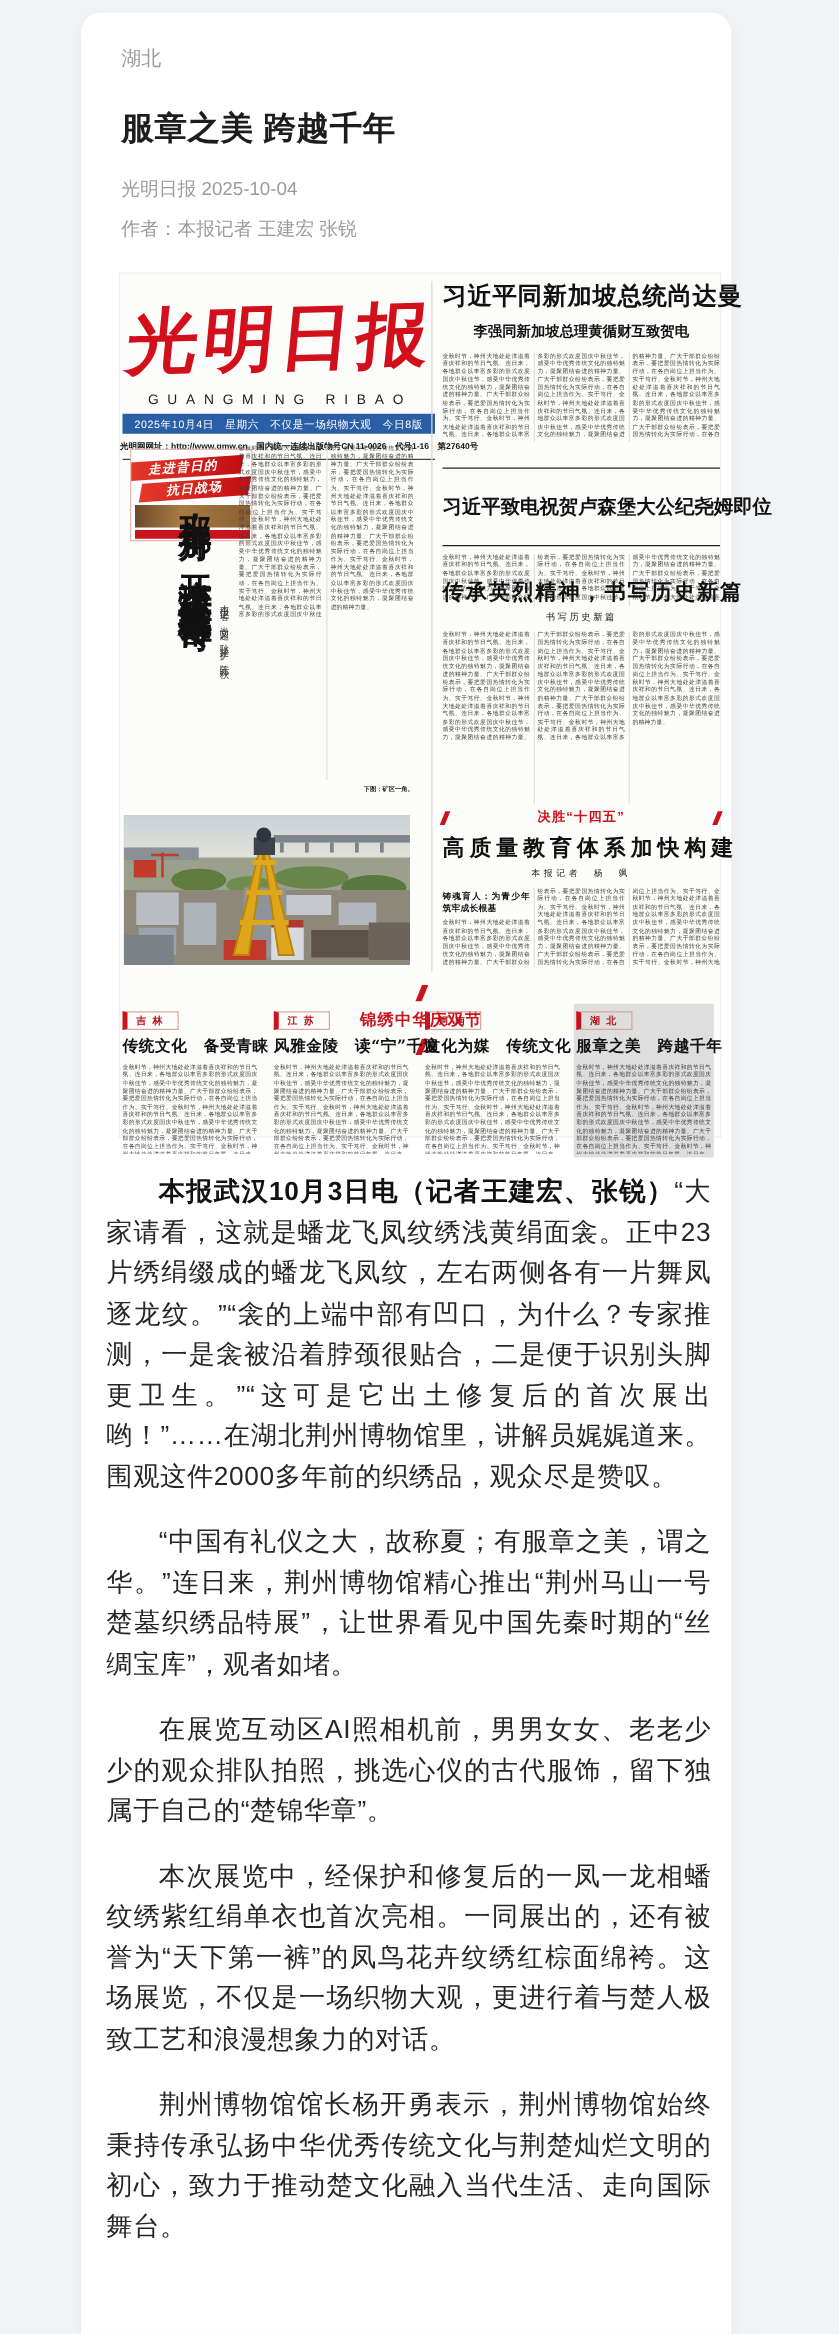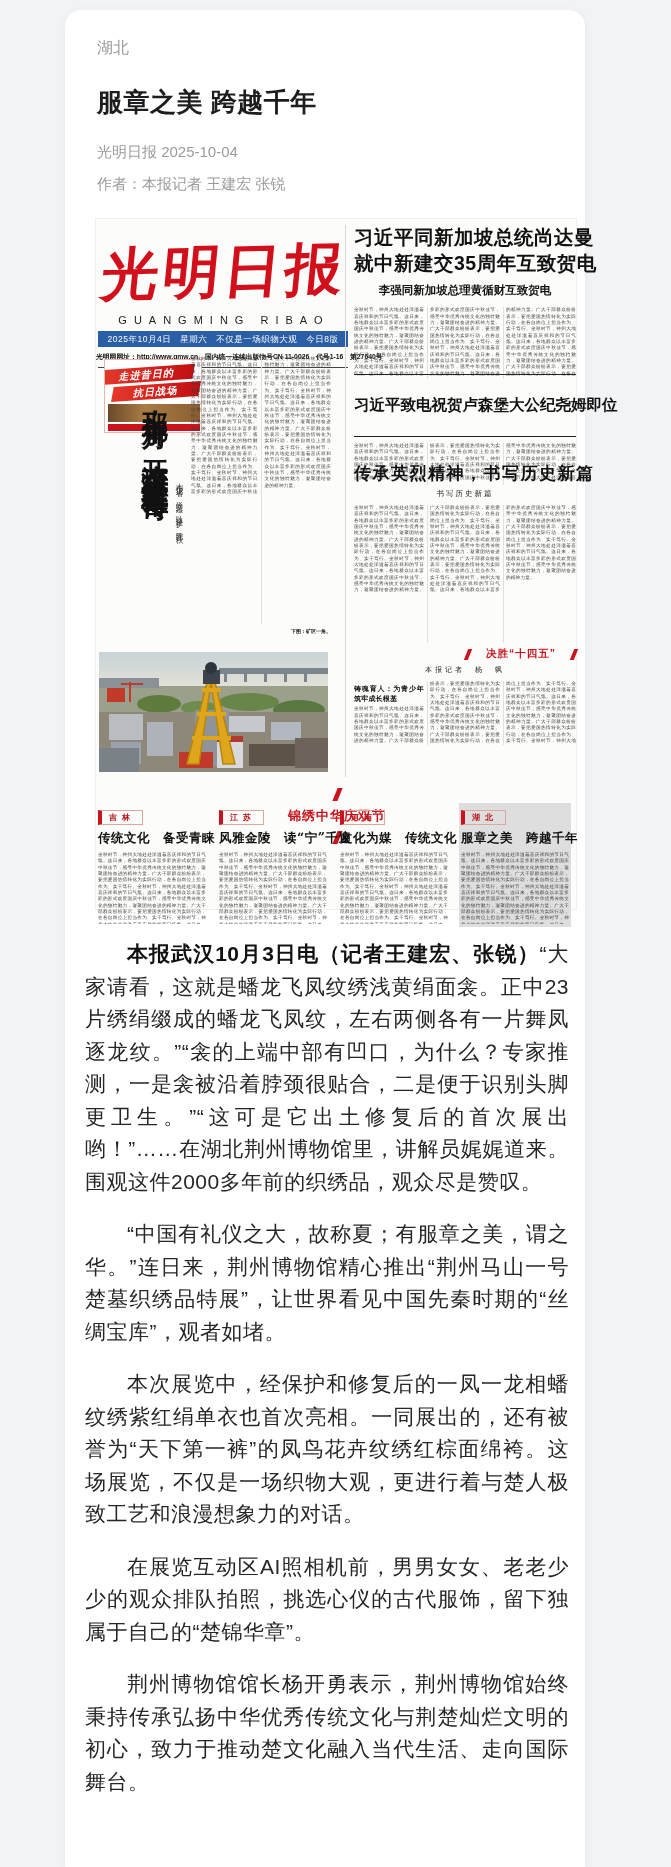--- a/index.html
+++ b/index.html
@@ -66,21 +66,21 @@
   }
   .story2-micro{margin-top:6px;height:42px;}
   .story3{left:258px;top:243px;width:222px;}
   .story3-h{
     font-family:"DejaVu Serif","Liberation Serif",serif;
     font-size:17px;font-weight:700;color:#111;text-align:right;letter-spacing:1.5px;white-space:nowrap;
   }
   .story3-by{font-size:7.5px;color:#222;text-align:center;margin-top:4px;letter-spacing:2px;}
   .story3-micro{margin-top:6px;height:138px;}
   .story4{left:258px;top:428px;width:222px;}
-  .eyebrow{display:flex;align-items:center;justify-content:flex-end;gap:16px;}
+  .eyebrow{display:flex;align-items:center;justify-content:space-between;gap:4px;}
   .eyebrow .txt{font-size:10.5px;font-weight:900;color:#c9141e;letter-spacing:1px;}
   .slash{display:inline-block;width:4px;height:11px;background:#c9141e;transform:skewX(-22deg);}
   .story4-h{
     margin-top:5px;font-family:"DejaVu Serif","Liberation Serif",serif;
     font-size:17.5px;font-weight:700;color:#111;text-align:center;letter-spacing:4px;white-space:nowrap;
   }
   .story4-by{font-size:7px;color:#222;text-align:center;margin-top:4px;letter-spacing:3px;}
   .story4-micro{margin-top:6px;height:64px;}
   .micro-subhead{font-size:7px;font-weight:900;color:#111;display:block;margin:3px 0;}
 
@@ -157,21 +157,20 @@
     <div class="abs logo">光明日报</div>
     <div class="abs pinyin">GUANGMING RIBAO</div>
     <div class="abs datebar">2025年10月4日　星期六　不仅是一场织物大观　今日8版</div>
     <div class="abs infoline">光明网网址：http://www.gmw.cn　国内统一连续出版物号CN 11-0026　代号1-16　第27640号</div>
     <div class="abs lrule"></div>
     <div class="abs vrule"></div>
 
     <div class="abs lead-story">
       <div class="lead-h">
         <div>习近平同新加坡总统尚达曼</div>
-        <div>就中新建交35周年互致贺电</div>
       </div>
       <div class="lead-sub">李强同新加坡总理黄循财互致贺电</div>
       <div class="micro cols3 lead-micro">金秋时节，神州大地处处洋溢着喜庆祥和的节日气氛。连日来，各地群众以丰富多彩的形式欢度国庆中秋佳节，感受中华优秀传统文化的独特魅力，凝聚团结奋进的精神力量。广大干部群众纷纷表示，要把爱国热情转化为实际行动，在各自岗位上担当作为、实干笃行。金秋时节，神州大地处处洋溢着喜庆祥和的节日气氛。连日来，各地群众以丰富多彩的形式欢度国庆中秋佳节，感受中华优秀传统文化的独特魅力，凝聚团结奋进的精神力量。广大干部群众纷纷表示，要把爱国热情转化为实际行动，在各自岗位上担当作为、实干笃行。金秋时节，神州大地处处洋溢着喜庆祥和的节日气氛。连日来，各地群众以丰富多彩的形式欢度国庆中秋佳节，感受中华优秀传统文化的独特魅力，凝聚团结奋进的精神力量。广大干部群众纷纷表示，要把爱国热情转化为实际行动，在各自岗位上担当作为、实干笃行。金秋时节，神州大地处处洋溢着喜庆祥和的节日气氛。连日来，各地群众以丰富多彩的形式欢度国庆中秋佳节，感受中华优秀传统文化的独特魅力，凝聚团结奋进的精神力量。广大干部群众纷纷表示，要把爱国热情转化为实际行动，在各自岗位上担当作为、实干笃行。金秋时节，神州大地处处洋溢着喜庆祥和的节日气氛。连日来，各地群众以丰富多彩的形式欢度国庆中秋佳节，感受中华优秀传统文化的独特魅力，凝聚团结奋进的精神力量。</div>
     </div>
 
     <div class="abs story2">
       <div class="story2-h">习近平致电祝贺卢森堡大公纪尧姆即位</div>
       <div class="micro cols3 story2-micro">金秋时节，神州大地处处洋溢着喜庆祥和的节日气氛。连日来，各地群众以丰富多彩的形式欢度国庆中秋佳节，感受中华优秀传统文化的独特魅力，凝聚团结奋进的精神力量。广大干部群众纷纷表示，要把爱国热情转化为实际行动，在各自岗位上担当作为、实干笃行。金秋时节，神州大地处处洋溢着喜庆祥和的节日气氛。连日来，各地群众以丰富多彩的形式欢度国庆中秋佳节，感受中华优秀传统文化的独特魅力，凝聚团结奋进的精神力量。广大干部群众纷纷表示，要把爱国热情转化为实际行动，在各自岗位上担当作为、实干笃行。金秋时节，神州大地处处洋溢着喜庆祥和的节日气氛。连日来，各地群众以丰富多彩的形式欢度国庆中秋佳节，感受中华优秀传统文化的独特魅力，凝聚团结奋进的精神力量。广大干部群众纷纷表示，要把爱国热情转化为实际行动，在各自岗位上担当作为、实干笃行。金秋时节，神州大地处处洋溢着喜庆祥和的节日气氛。连日来，各地群众以丰富多彩的形式欢度国庆中秋佳节，感受中华优秀传统文化的独特魅力，凝聚团结奋进的精神力量。广大干部群众纷纷表示，要把爱国热情转化为实际行动，在各自岗位上担当作为、实干笃行。金秋时节，神州大地处处洋溢着喜庆祥和的节日气氛。连日来，各地群众以丰富多彩的形式欢度国庆中秋佳节，感受中华优秀传统文化的独特魅力，凝聚团结奋进的精神力量。</div>
     </div>
 
@@ -180,20 +179,21 @@
       <div class="story3-by">书写历史新篇</div>
       <div class="micro cols3 story3-micro">金秋时节，神州大地处处洋溢着喜庆祥和的节日气氛。连日来，各地群众以丰富多彩的形式欢度国庆中秋佳节，感受中华优秀传统文化的独特魅力，凝聚团结奋进的精神力量。广大干部群众纷纷表示，要把爱国热情转化为实际行动，在各自岗位上担当作为、实干笃行。金秋时节，神州大地处处洋溢着喜庆祥和的节日气氛。连日来，各地群众以丰富多彩的形式欢度国庆中秋佳节，感受中华优秀传统文化的独特魅力，凝聚团结奋进的精神力量。广大干部群众纷纷表示，要把爱国热情转化为实际行动，在各自岗位上担当作为、实干笃行。金秋时节，神州大地处处洋溢着喜庆祥和的节日气氛。连日来，各地群众以丰富多彩的形式欢度国庆中秋佳节，感受中华优秀传统文化的独特魅力，凝聚团结奋进的精神力量。广大干部群众纷纷表示，要把爱国热情转化为实际行动，在各自岗位上担当作为、实干笃行。金秋时节，神州大地处处洋溢着喜庆祥和的节日气氛。连日来，各地群众以丰富多彩的形式欢度国庆中秋佳节，感受中华优秀传统文化的独特魅力，凝聚团结奋进的精神力量。广大干部群众纷纷表示，要把爱国热情转化为实际行动，在各自岗位上担当作为、实干笃行。金秋时节，神州大地处处洋溢着喜庆祥和的节日气氛。连日来，各地群众以丰富多彩的形式欢度国庆中秋佳节，感受中华优秀传统文化的独特魅力，凝聚团结奋进的精神力量。</div>
     </div>
 
     <div class="abs story4">
       <div class="eyebrow">
         <span class="slash"></span>
         <span class="txt">决胜“十四五”</span>
         <span class="slash"></span>
       </div>
+      <div class="story4-h">高质量教育体系加快构建</div>
       <div class="story4-by">本报记者　杨　飒</div>
       <div class="micro cols3 story4-micro">
         <span class="micro-subhead">铸魂育人：为青少年筑牢成长根基</span><span>金秋时节，神州大地处处洋溢着喜庆祥和的节日气氛。连日来，各地群众以丰富多彩的形式欢度国庆中秋佳节，感受中华优秀传统文化的独特魅力，凝聚团结奋进的精神力量。广大干部群众纷纷表示，要把爱国热情转化为实际行动，在各自岗位上担当作为、实干笃行。金秋时节，神州大地处处洋溢着喜庆祥和的节日气氛。连日来，各地群众以丰富多彩的形式欢度国庆中秋佳节，感受中华优秀传统文化的独特魅力，凝聚团结奋进的精神力量。广大干部群众纷纷表示，要把爱国热情转化为实际行动，在各自岗位上担当作为、实干笃行。金秋时节，神州大地处处洋溢着喜庆祥和的节日气氛。连日来，各地群众以丰富多彩的形式欢度国庆中秋佳节，感受中华优秀传统文化的独特魅力，凝聚团结奋进的精神力量。广大干部群众纷纷表示，要把爱国热情转化为实际行动，在各自岗位上担当作为、实干笃行。金秋时节，神州大地处处洋溢着喜庆祥和的节日气氛。连日来，各地群众以丰富多彩的形式欢度国庆中秋佳节，感受中华优秀传统文化的独特魅力，凝聚团结奋进的精神力量。广大干部群众纷纷表示，要把爱国热情转化为实际行动，在各自岗位上担当作为、实干笃行。金秋时节，神州大地处处洋溢着喜庆祥和的节日气氛。连日来，各地群众以丰富多彩的形式欢度国庆中秋佳节，感受中华优秀传统文化的独特魅力，凝聚团结奋进的精神力量。</span>
       </div>
     </div>
 
     <div class="abs badge">
       <div class="ribbon r1">走进昔日的</div>
       <div class="ribbon r2">抗日战场</div>
       <div class="badge-photo"></div>
@@ -277,17 +277,17 @@
         <span class="region">湖北</span>
         <div class="strip-h">服章之美　跨越千年</div>
         <div class="micro strip-micro">金秋时节，神州大地处处洋溢着喜庆祥和的节日气氛。连日来，各地群众以丰富多彩的形式欢度国庆中秋佳节，感受中华优秀传统文化的独特魅力，凝聚团结奋进的精神力量。广大干部群众纷纷表示，要把爱国热情转化为实际行动，在各自岗位上担当作为、实干笃行。金秋时节，神州大地处处洋溢着喜庆祥和的节日气氛。连日来，各地群众以丰富多彩的形式欢度国庆中秋佳节，感受中华优秀传统文化的独特魅力，凝聚团结奋进的精神力量。广大干部群众纷纷表示，要把爱国热情转化为实际行动，在各自岗位上担当作为、实干笃行。金秋时节，神州大地处处洋溢着喜庆祥和的节日气氛。连日来，各地群众以丰富多彩的形式欢度国庆中秋佳节，感受中华优秀传统文化的独特魅力，凝聚团结奋进的精神力量。广大干部群众纷纷表示，要把爱国热情转化为实际行动，在各自岗位上担当作为、实干笃行。金秋时节，神州大地处处洋溢着喜庆祥和的节日气氛。连日来，各地群众以丰富多彩的形式欢度国庆中秋佳节，感受中华优秀传统文化的独特魅力，凝聚团结奋进的精神力量。广大干部群众纷纷表示，要把爱国热情转化为实际行动，在各自岗位上担当作为、实干笃行。金秋时节，神州大地处处洋溢着喜庆祥和的节日气氛。连日来，各地群众以丰富多彩的形式欢度国庆中秋佳节，感受中华优秀传统文化的独特魅力，凝聚团结奋进的精神力量。</div>
       </div>
     </div>
   </div>
 
   <div class="article">
     <p class="para"><b>本报武汉10月3日电（记者王建宏、张锐）</b><span>“大家请看，这就是蟠龙飞凤纹绣浅黄绢面衾。正中23片绣绢缀成的蟠龙飞凤纹，左右两侧各有一片舞凤逐龙纹。”“衾的上端中部有凹口，为什么？专家推测，一是衾被沿着脖颈很贴合，二是便于识别头脚更卫生。”“这可是它出土修复后的首次展出哟！”……在湖北荆州博物馆里，讲解员娓娓道来。围观这件2000多年前的织绣品，观众尽是赞叹。</span></p>
     <p class="para"><span>“中国有礼仪之大，故称夏；有服章之美，谓之华。”连日来，荆州博物馆精心推出“荆州马山一号楚墓织绣品特展”，让世界看见中国先秦时期的“丝绸宝库”，观者如堵。</span></p>
+    <p class="para"><span>在展览互动区AI照相机前，男男女女、老老少少的观众排队拍照，挑选心仪的古代服饰，留下独属于自己的“楚锦华章”。</span></p>
     <p class="para"><span>本次展览中，经保护和修复后的一凤一龙相蟠纹绣紫红绢单衣也首次亮相。一同展出的，还有被誉为“天下第一裤”的凤鸟花卉纹绣红棕面绵袴。这场展览，不仅是一场织物大观，更进行着与楚人极致工艺和浪漫想象力的对话。</span></p>
-    <p class="para"><span>在展览互动区AI照相机前，男男女女、老老少少的观众排队拍照，挑选心仪的古代服饰，留下独属于自己的“楚锦华章”。</span></p>
     <p class="para"><span>荆州博物馆馆长杨开勇表示，荆州博物馆始终秉持传承弘扬中华优秀传统文化与荆楚灿烂文明的初心，致力于推动楚文化融入当代生活、走向国际舞台。</span></p>
   </div>
 </div>
 
 </body></html>

